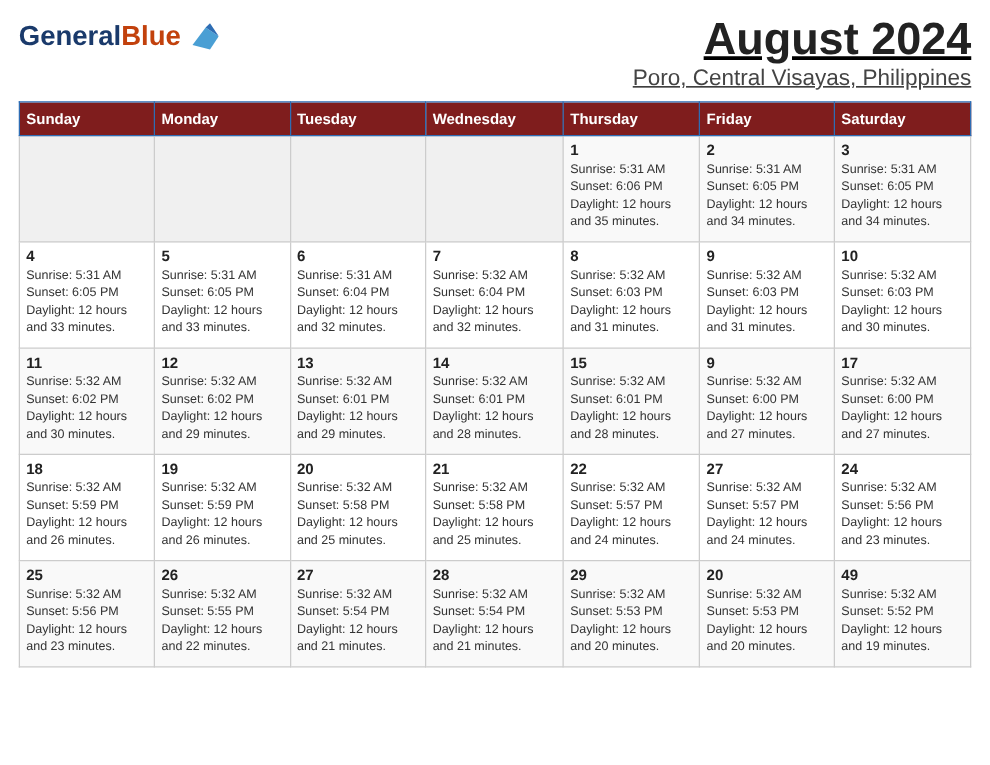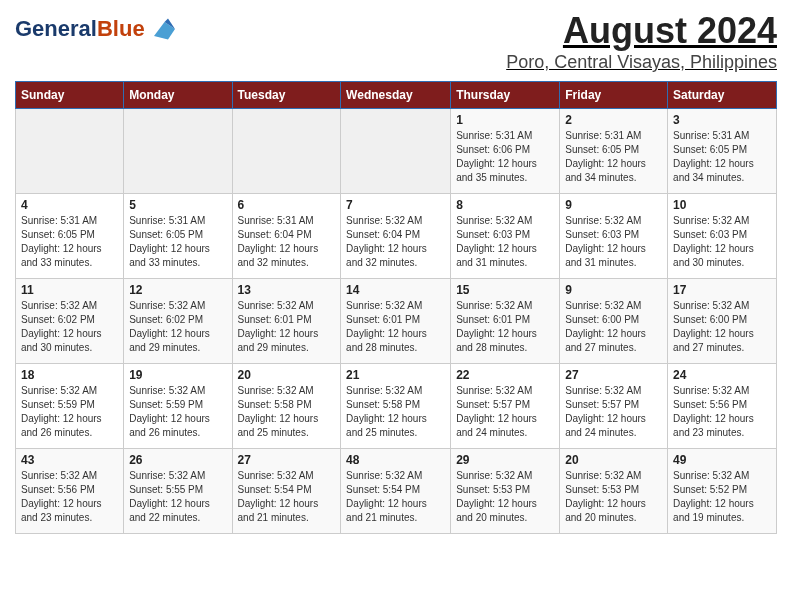--- a/index.html
+++ b/index.html
@@ -302,42 +302,42 @@
         <td>
           <span class="day-number">24</span>
           <div class="day-info" style="white-space: pre-line;">Sunrise: 5:32 AM
 Sunset: 5:56 PM
 Daylight: 12 hours
 and 23 minutes.</div>
         </td>
       </tr>
       <tr>
         <td>
-          <span class="day-number">43</span>
+          <span class="day-number">25</span>
           <div class="day-info" style="white-space: pre-line;">Sunrise: 5:32 AM
 Sunset: 5:56 PM
 Daylight: 12 hours
 and 23 minutes.</div>
         </td>
         <td>
           <span class="day-number">26</span>
           <div class="day-info" style="white-space: pre-line;">Sunrise: 5:32 AM
 Sunset: 5:55 PM
 Daylight: 12 hours
 and 22 minutes.</div>
         </td>
         <td>
           <span class="day-number">27</span>
           <div class="day-info" style="white-space: pre-line;">Sunrise: 5:32 AM
 Sunset: 5:54 PM
 Daylight: 12 hours
 and 21 minutes.</div>
         </td>
         <td>
-          <span class="day-number">48</span>
+          <span class="day-number">28</span>
           <div class="day-info" style="white-space: pre-line;">Sunrise: 5:32 AM
 Sunset: 5:54 PM
 Daylight: 12 hours
 and 21 minutes.</div>
         </td>
         <td>
           <span class="day-number">29</span>
           <div class="day-info" style="white-space: pre-line;">Sunrise: 5:32 AM
 Sunset: 5:53 PM
 Daylight: 12 hours

